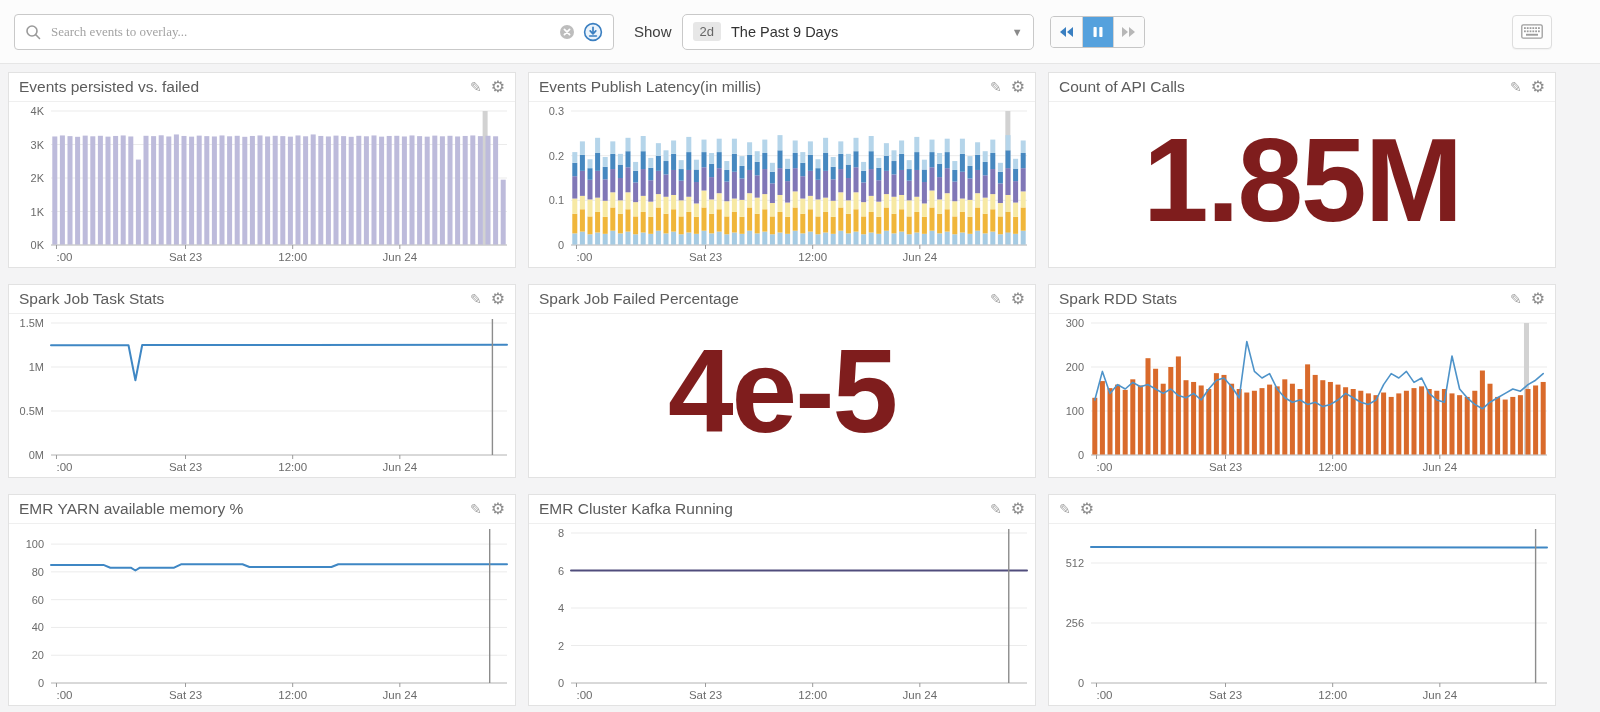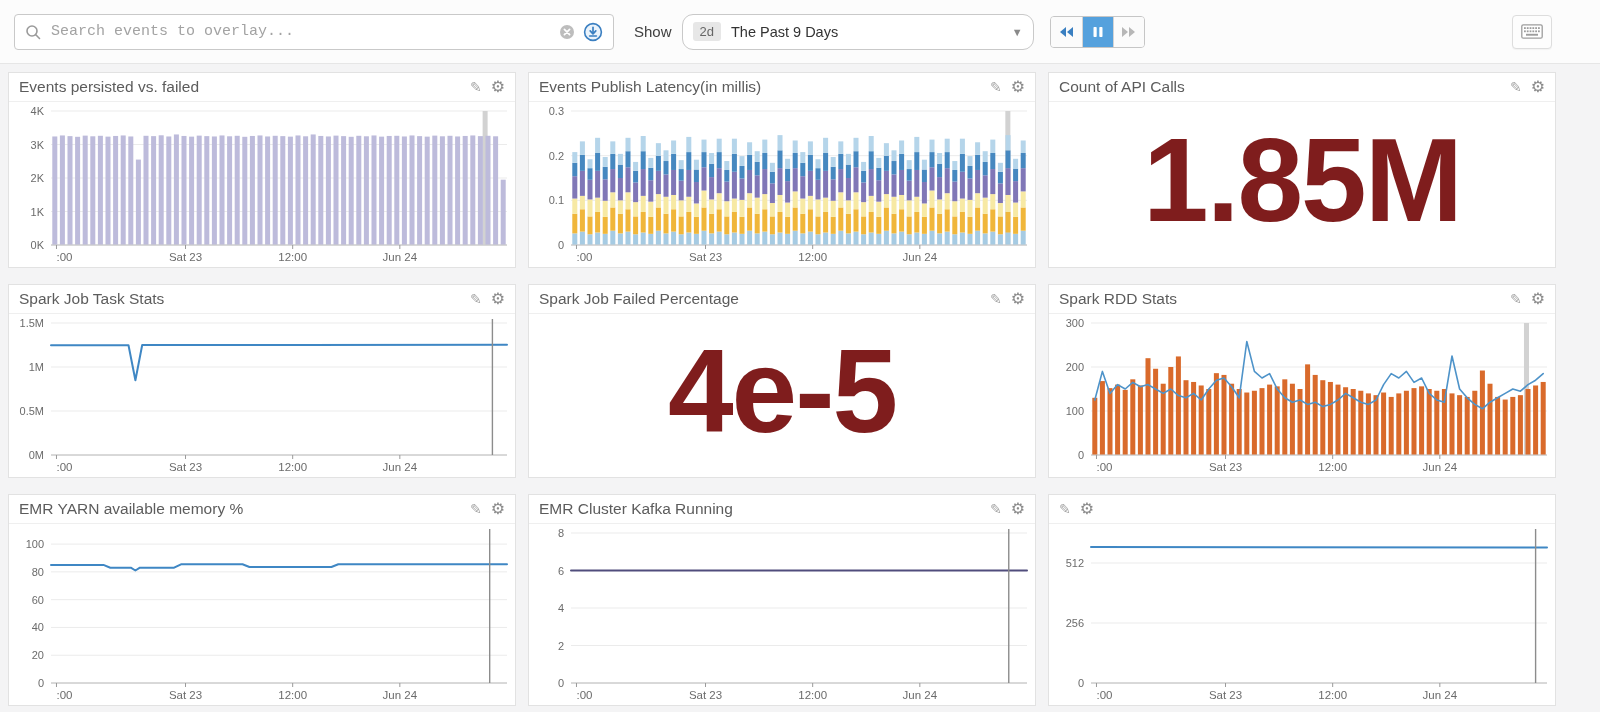--- a/index.html
+++ b/index.html
@@ -14,29 +14,29 @@
   .toolbar {
     height:64px; background:#fcfcfc; border-bottom:1px solid #e6e6e6;
     display:flex; align-items:center; padding:0 14px;
   }
   .searchbox {
     width:600px; height:36px; background:#fff;
     border:1px solid #c9c9c9; border-radius:4px;
     display:flex; align-items:center; padding:0 10px; gap:8px;
   }
   .searchbox input {
-    flex:1; border:none; outline:none; font-size:15px; color:#444;
-    font-family:Liberation Mono, monospace; background:transparent;
+    flex:1; border:none; outline:none; font-size:13px; color:#444;
+    font-family:Liberation Serif, serif; background:transparent;
   }
   .searchbox input::placeholder { color:#a3a3a3; }
   .icon-btn { display:flex; align-items:center; justify-content:center; cursor:pointer; }
   .show-label { margin-left:20px; margin-right:10px; font-size:15px; color:#3f3f3f; }
   .tf-select {
     width:352px; height:36px; background:#fff; border:1px solid #c9c9c9;
-    border-radius:11px; display:flex; align-items:center; padding:0 10px; gap:10px;
+    border-radius:5px; display:flex; align-items:center; padding:0 10px; gap:10px;
     cursor:pointer;
   }
   .tf-badge {
     background:#e7e7e7; border-radius:3px; color:#666; font-size:13px;
     padding:2px 7px;
   }
   .tf-label { flex:1; font-size:14.5px; color:#333; }
   .tf-caret { color:#8a8a8a; font-size:11px; }
   .playgroup {
     margin-left:16px; display:flex; border:1px solid #c6c6c6; border-radius:4px;

